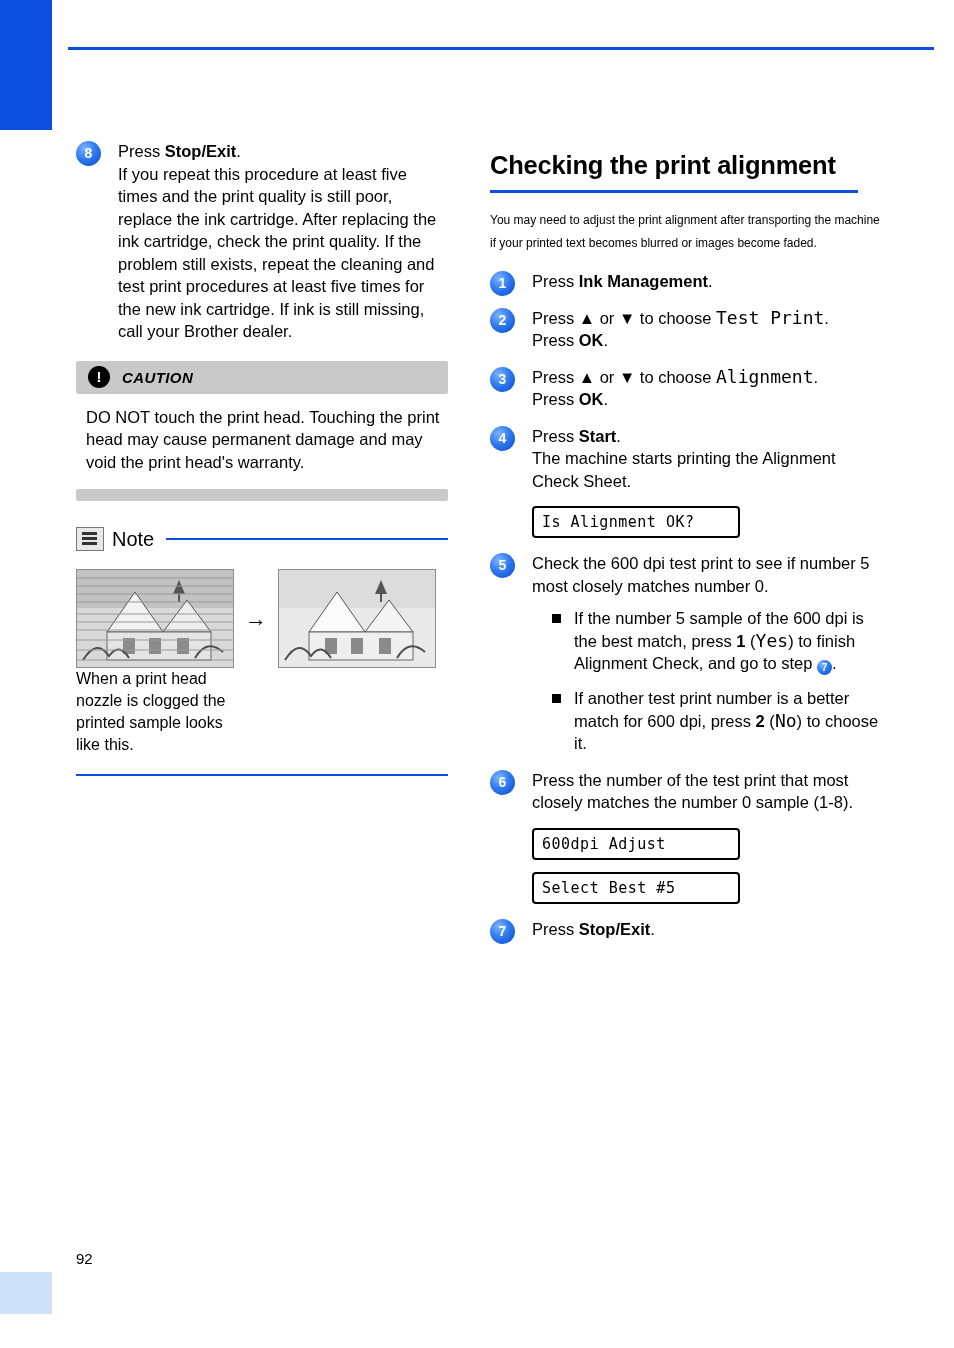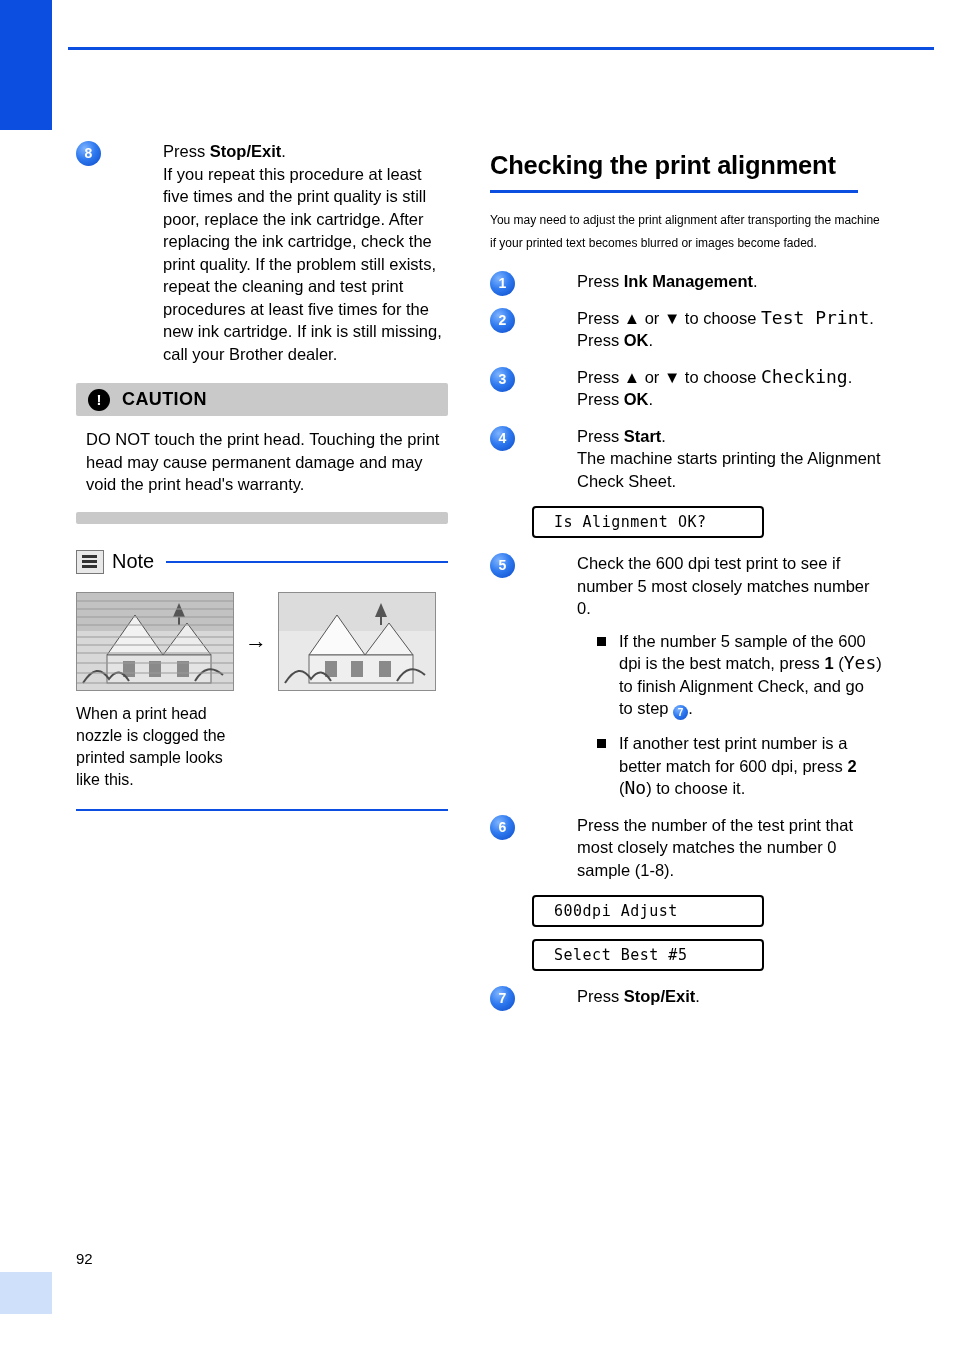--- a/index.html
+++ b/index.html
@@ -67,21 +67,20 @@
     background: radial-gradient(circle at 35% 30%, #7fb4ff 0%, #2f7af0 45%, #0a49c8 100%);
     color: #ffffff;
     font-size: 14px;
     font-weight: bold;
     text-align: center;
     line-height: 25px;
   }
   .step-body {
     font-size: 16.5px;
     line-height: 22.5px;
-    margin-left: 45px;
   }
   .step-body b { font-weight: bold; }
   .mono {
     font-family: "DejaVu Sans Mono", "Liberation Mono", monospace;
     font-size: 18px;
   }
 
   
   .caution-head {
     margin-top: 18px;
@@ -97,23 +96,24 @@
     margin-left: 12px; margin-right: 12px;
     border-radius: 50%;
     background: #000;
     color: #fff;
     font-weight: bold;
     font-size: 15px;
     text-align: center;
     line-height: 22px;
   }
   .caution-title {
-    font-size: 18px;
+    font-size: 15px;
     font-weight: bold;
     letter-spacing: .4px;
+    font-style: italic;
   }
   .caution-text {
     margin-top: 12px;
     margin-left: 10px;
     width: 360px;
     font-size: 16.5px;
     line-height: 22.5px;
   }
   .caution-foot {
     margin-top: 16px;
@@ -166,21 +166,20 @@
     position: relative;
     overflow: hidden;
     background: #cfcfcf;
   }
   .arrow {
     width: 44px;
     text-align: center;
     font-size: 22px;
   }
   .note-captions {
-    margin-top: 12px;
     display: flex;
   }
   .cap {
     width: 156px;
     font-size: 16px;
     line-height: 22px;
   }
   .cap.second { margin-left: 44px; }
   .note-bottom-rule {
     margin-top: 18px;
@@ -208,21 +207,21 @@
     line-height: 22.5px;
     width: 392px;
   }
 
   
   .lcd {
     margin: 3px 0 12px 42px;
     width: 188px;
     border: 2px solid #000;
     border-radius: 4px;
-    padding: 5px 20px;
+    padding: 5px 8px;
     font-family: "DejaVu Sans Mono", "Liberation Mono", monospace;
     font-size: 15px;
     letter-spacing: .5px;
     background: #fff;
   }
 
   
   .bullets {
     margin-top: 10px;
     padding-left: 20px;
@@ -358,21 +357,21 @@
     <div class="step-badge">2</div>
     <div class="step-body">
       <span>Press ▲ or ▼ to choose </span><span class="mono">Test Print</span><span>.</span><br>
       <span>Press </span><b>OK</b><span>.</span>
     </div>
   </div>
 
   <div class="step">
     <div class="step-badge">3</div>
     <div class="step-body">
-      <span>Press ▲ or ▼ to choose </span><span class="mono">Checking</span><span>.</span><br>
+      <span>Press ▲ or ▼ to choose </span><span class="mono">Alignment</span><span>.</span><br>
       <span>Press </span><b>OK</b><span>.</span>
     </div>
   </div>
 
   <div class="step">
     <div class="step-badge">4</div>
     <div class="step-body">
       <span>Press </span><b>Start</b><span>.</span><br>
       <span>The machine starts printing the Alignment Check Sheet.</span>
     </div>

